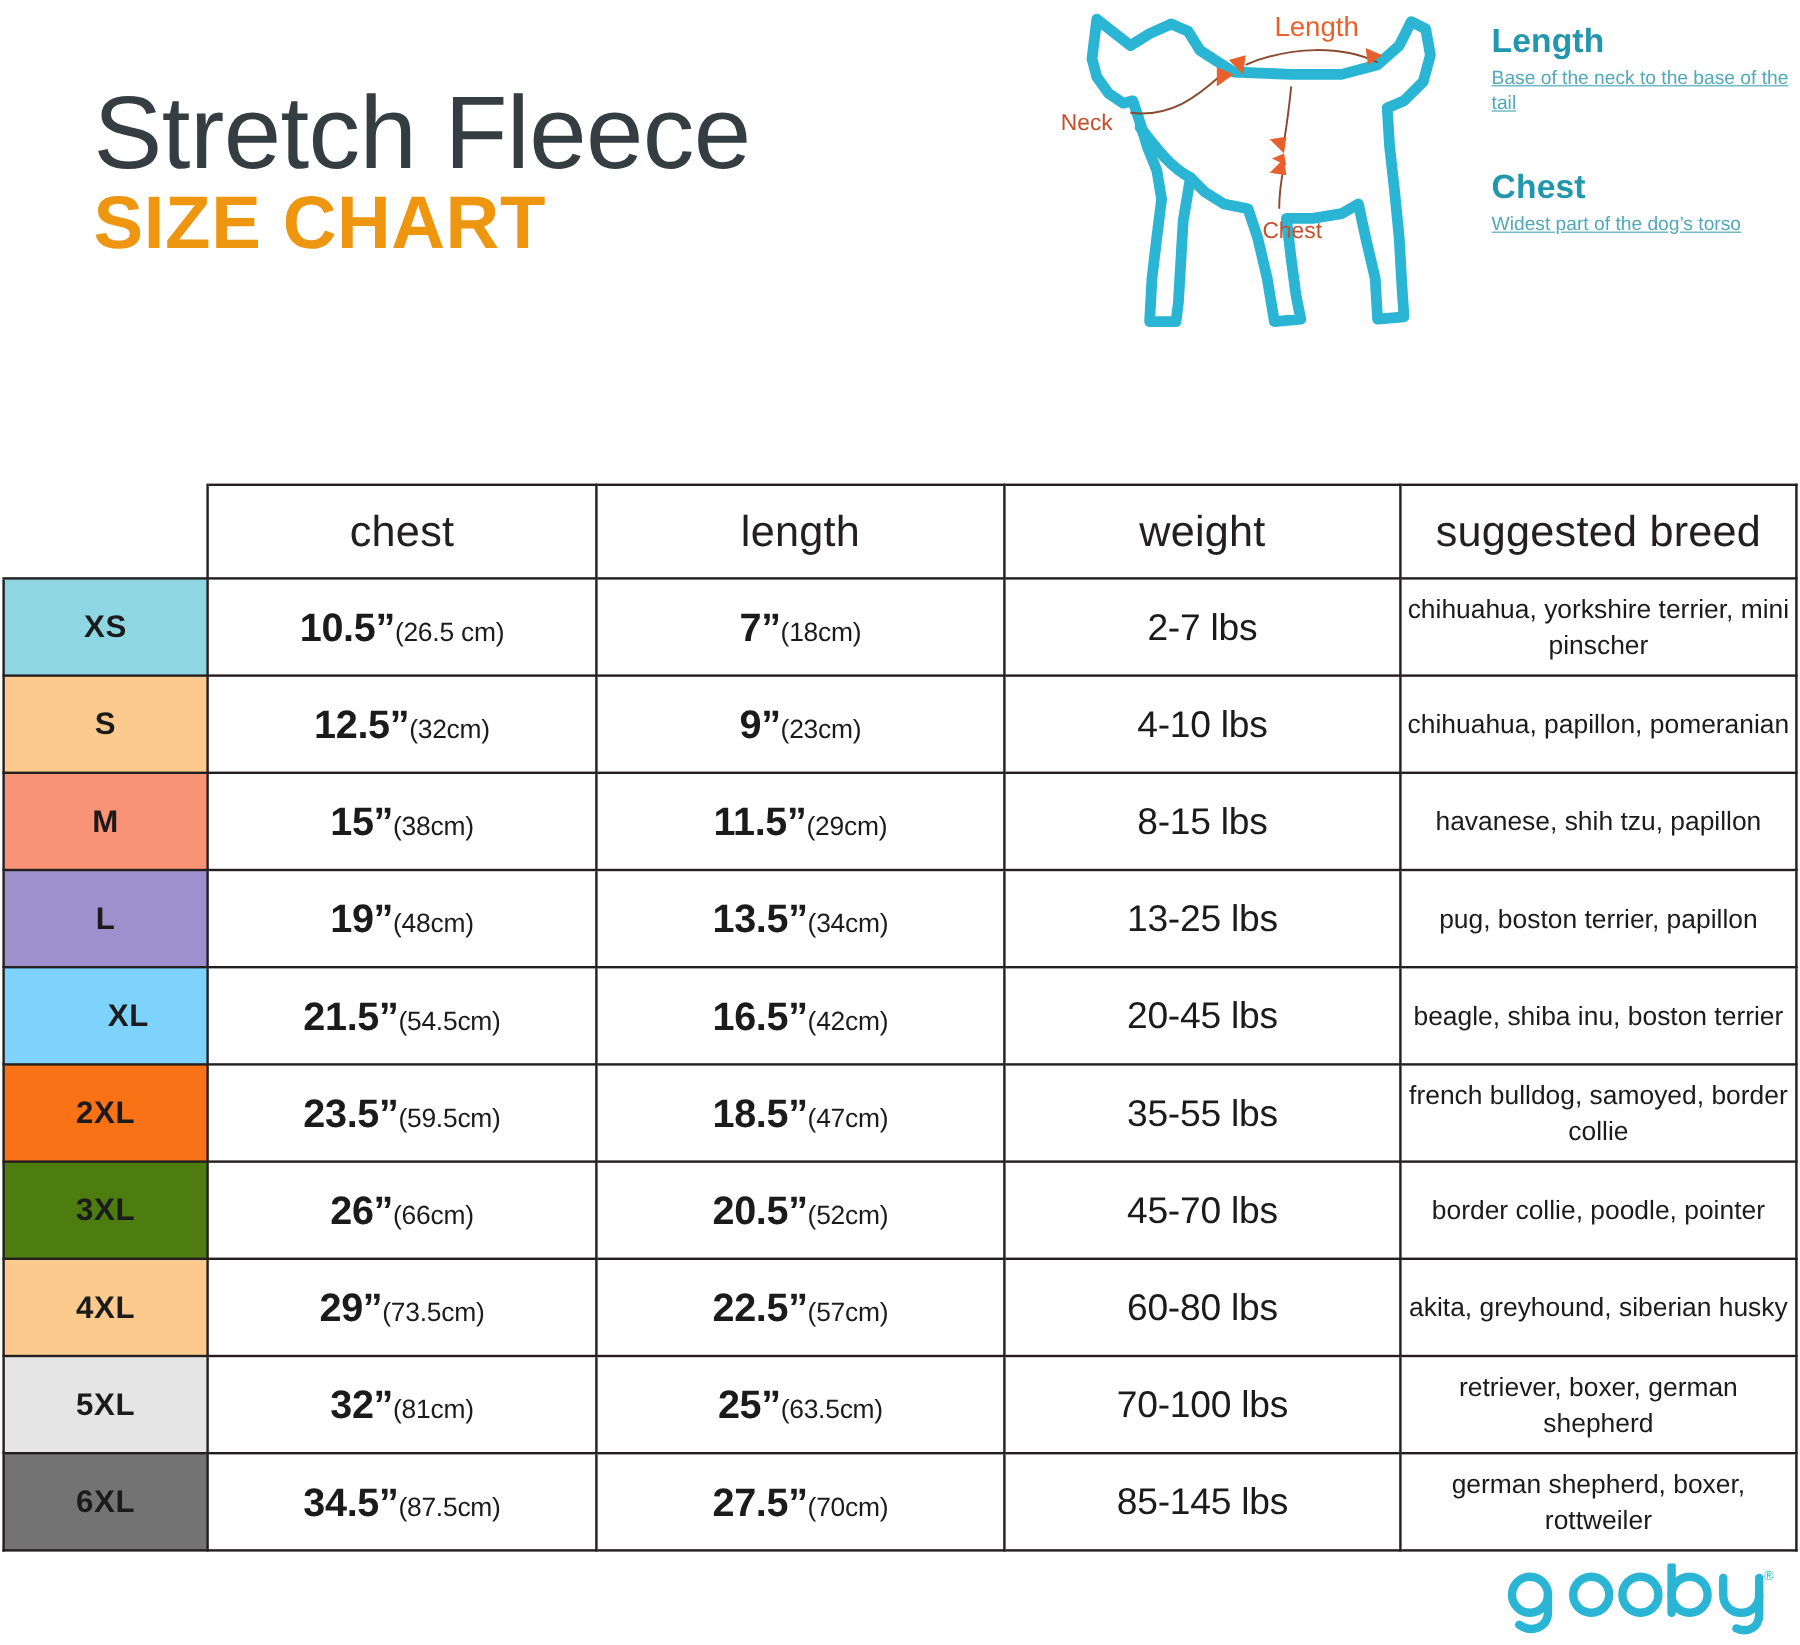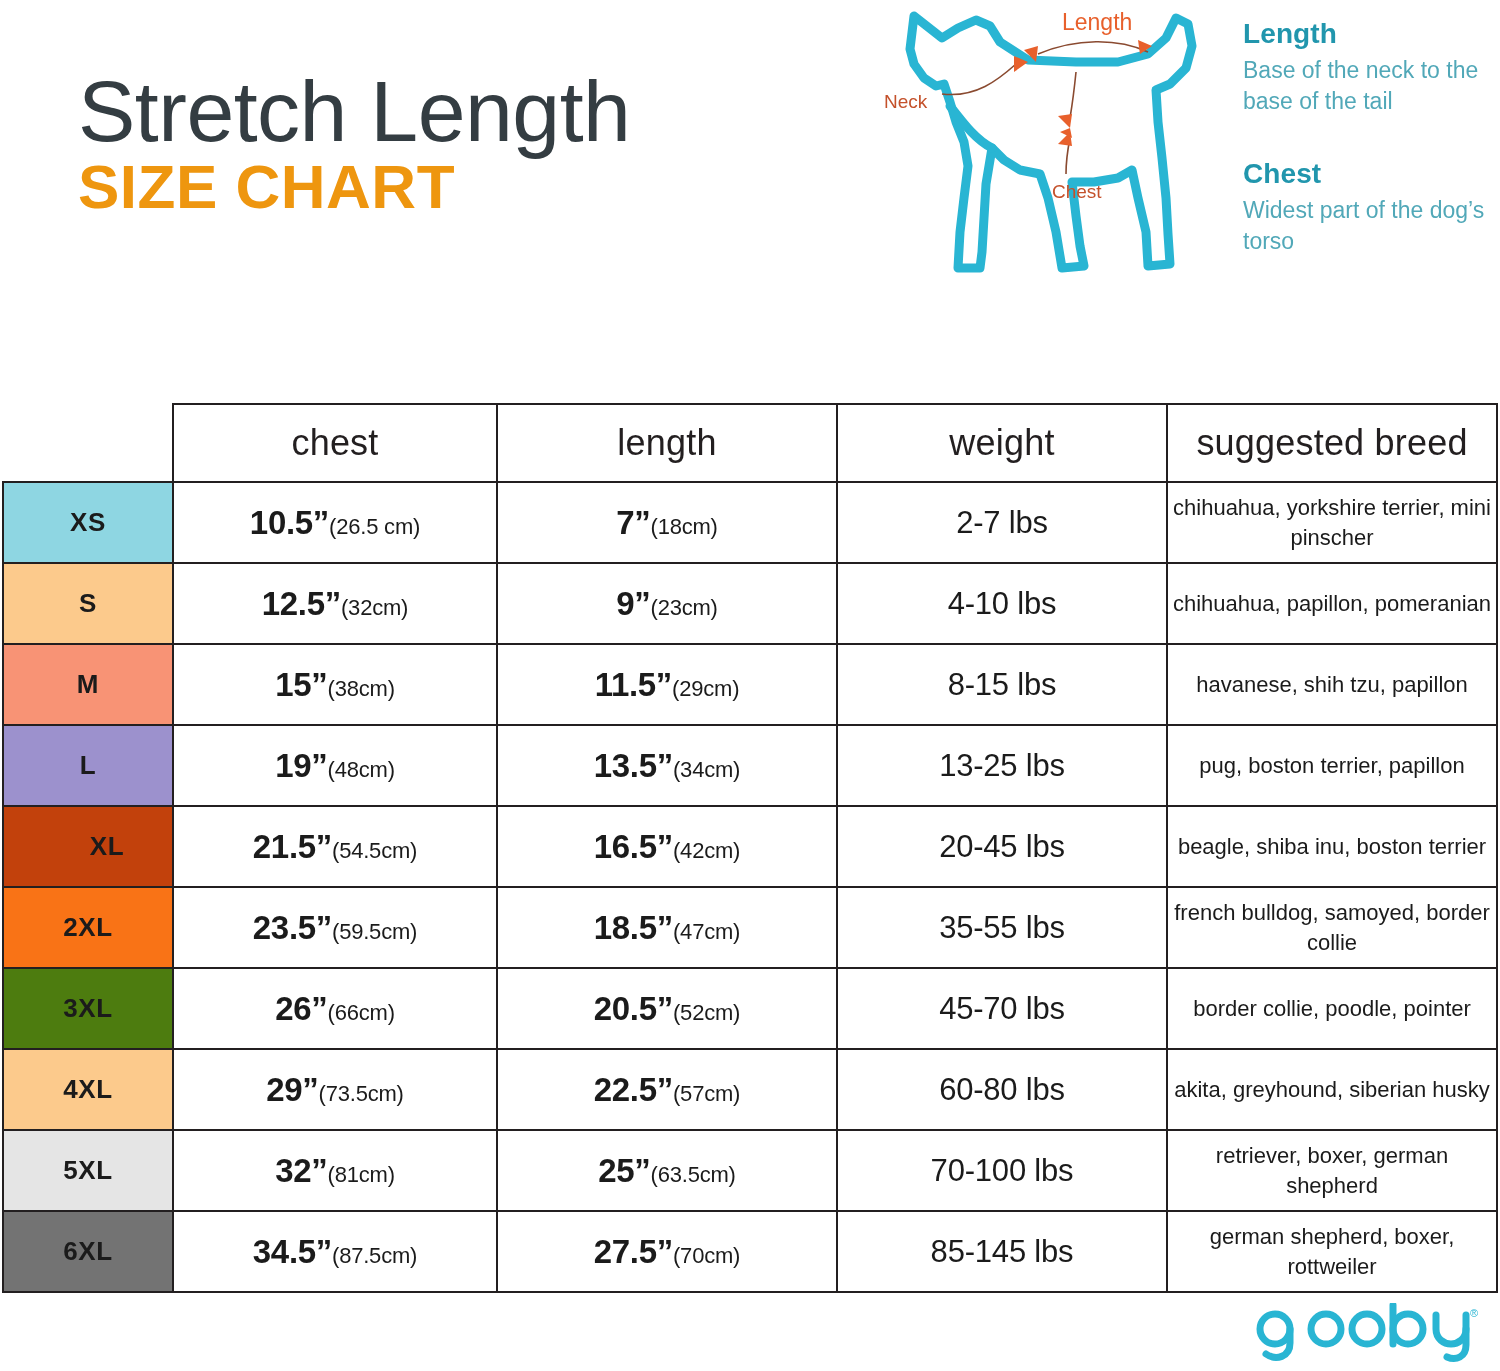--- a/index.html
+++ b/index.html
@@ -30,22 +30,23 @@
 
   
   .legend { position:absolute; left:1243px; top:16px; width:250px; }
   .legend-group + .legend-group { margin-top:40px; }
   .legend-term {
     font-size:28px; font-weight:700; color:#2196ad;
     line-height:1.25; letter-spacing:0.1px;
   }
   .legend-def {
     margin-top:4px;
-    font-size:23px; font-weight:400; color:#51a8b8;
+    font-size:16px; font-weight:400; color:#51a8b8;
     line-height:1.33;
+    text-decoration:underline;
   }
 
   
   .table { position:absolute; left:2px; top:403px; width:1496px; border-collapse:collapse; }
   .table td, .table th {
     border:2px solid #231f20;
     padding:0;
     text-align:center;
     vertical-align:middle;
     color:#1b1b1b;
@@ -89,21 +90,21 @@
   .logo svg { display:block; width:230px; height:62px; }
 </style>
 </head>
 <body>
 
 <div class="page">
 
   <div class="header">
 
     <div class="title-block">
-      <div class="title-main">Stretch Length</div>
+      <div class="title-main">Stretch Fleece</div>
       <div class="title-sub">SIZE CHART</div>
     </div>
 
     <div class="dog-wrap">
       <svg viewBox="0 0 360 290" xmlns="http://www.w3.org/2000/svg">
         <g fill="none" stroke="#29b5d3" stroke-width="9" stroke-linecap="round" stroke-linejoin="round">
           <path d="M30 47 L34 14 L62 36 L78 26 L96 18 L110 24 L120 40
                    L148 58 L196 60 L238 60 L268 52 L286 36 L296 16
                    L308 22 L312 44 L306 66 L290 82 L276 88
                    L278 120 L282 156 L286 196 L288 232 L290 262
@@ -205,21 +206,21 @@
           <td class="breed-cell">havanese, shih tzu, papillon</td>
         </tr>
         <tr>
           <td class="size-cell" style="background: rgb(156, 145, 205);">L</td>
           <td><span class="meas"><span class="inch">19”</span><span class="cm">(48cm)</span></span></td>
           <td><span class="meas"><span class="inch">13.5”</span><span class="cm">(34cm)</span></span></td>
           <td class="weight-cell">13-25 lbs</td>
           <td class="breed-cell">pug, boston terrier, papillon</td>
         </tr>
         <tr>
-          <td class="size-cell" style="background: #c2410c; padding-left: 38px;">XL</td>
+          <td class="size-cell" style="background: #7dd3fc; padding-left: 38px;">XL</td>
           <td><span class="meas"><span class="inch">21.5”</span><span class="cm">(54.5cm)</span></span></td>
           <td><span class="meas"><span class="inch">16.5”</span><span class="cm">(42cm)</span></span></td>
           <td class="weight-cell">20-45 lbs</td>
           <td class="breed-cell">beagle, shiba inu, boston terrier</td>
         </tr>
         <tr>
           <td class="size-cell" style="background: #f97316;">2XL</td>
           <td><span class="meas"><span class="inch">23.5”</span><span class="cm">(59.5cm)</span></span></td>
           <td><span class="meas"><span class="inch">18.5”</span><span class="cm">(47cm)</span></span></td>
           <td class="weight-cell">35-55 lbs</td>

